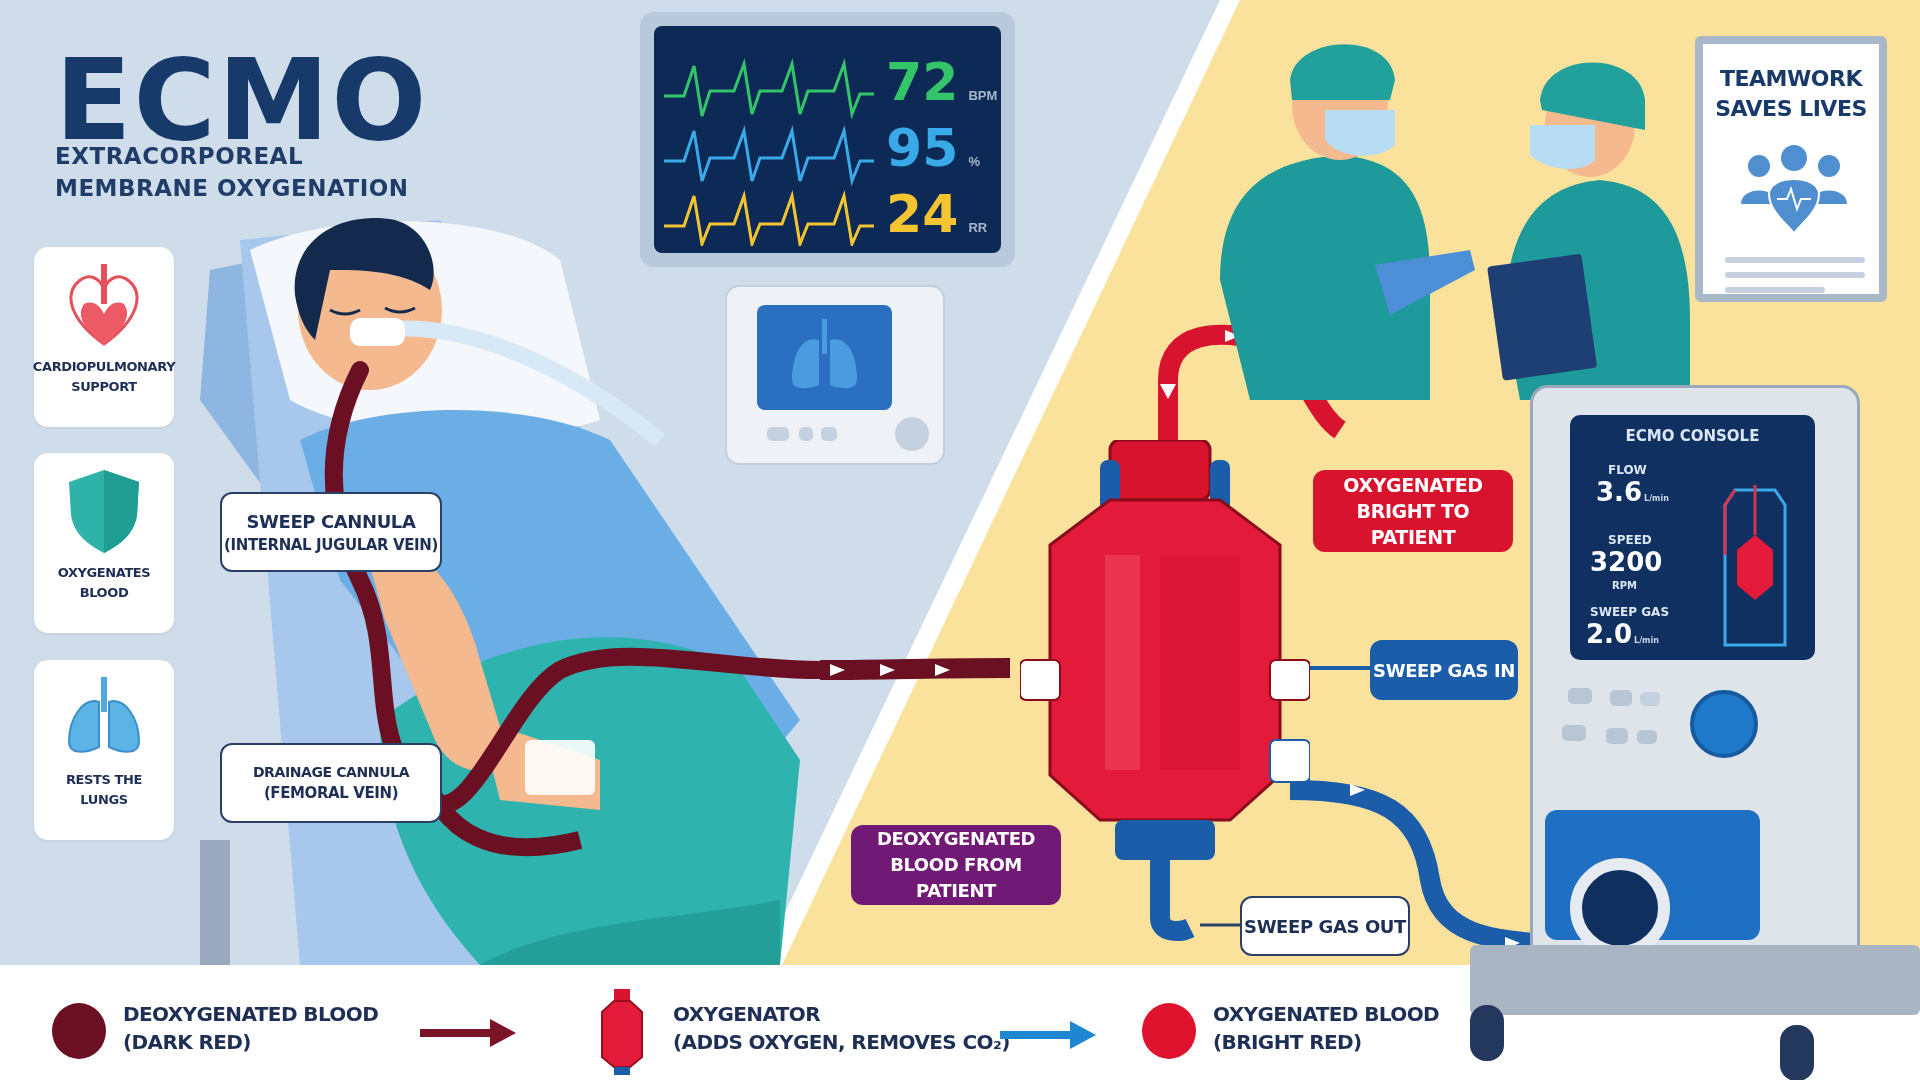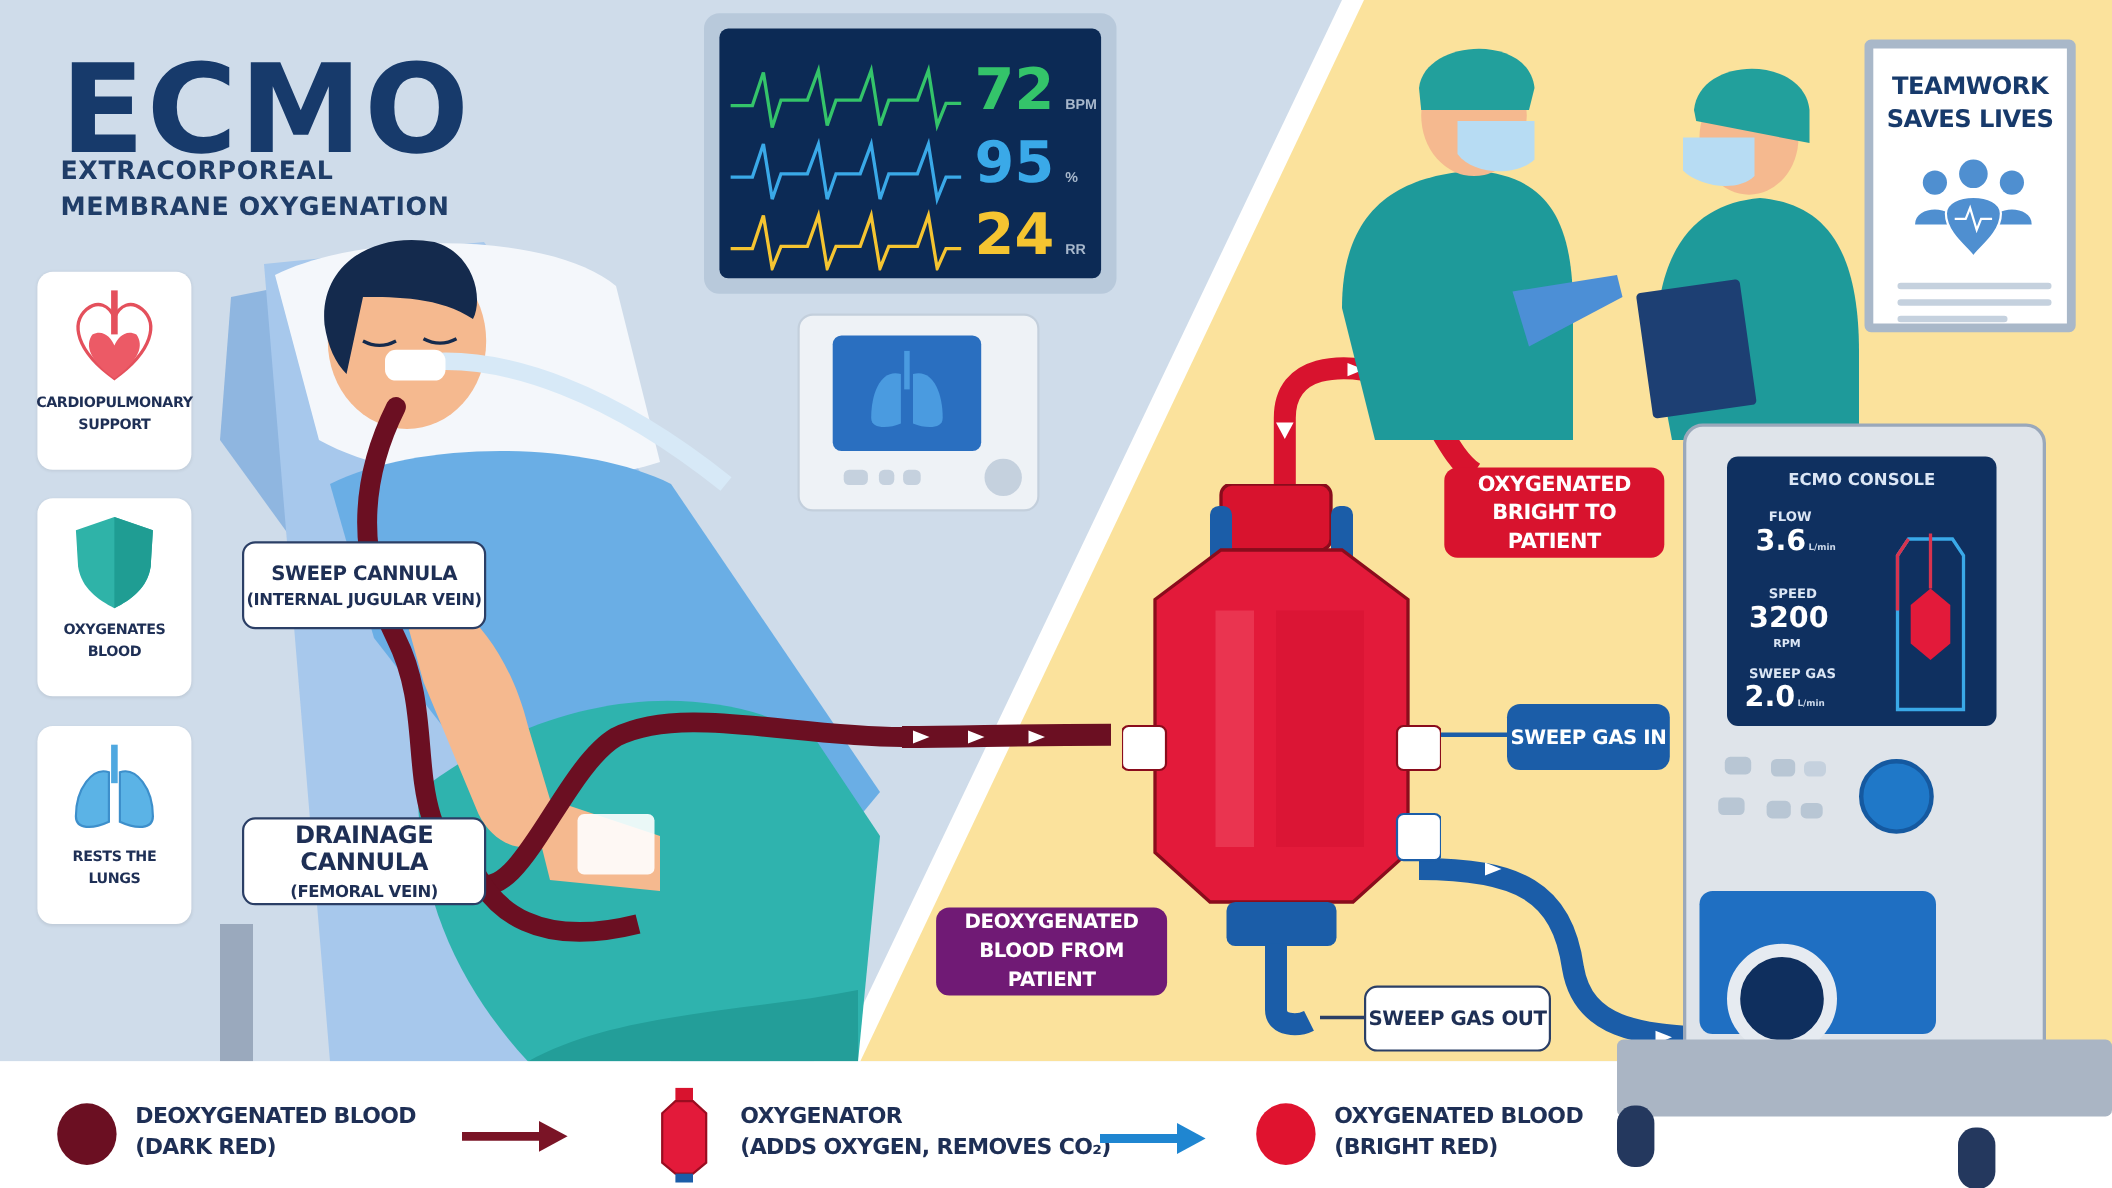--- a/index.html
+++ b/index.html
@@ -7,21 +7,21 @@
   body { position: relative; font-family: "Liberation Sans", "DejaVu Sans", sans-serif; }
   .abs { position: absolute; }
   .stage { position: absolute; left: 0; top: 0; width: 1920px; height: 965px; overflow: hidden; padding-left: 20px; }
   .bg-left { position: absolute; inset: 0; background: #cfdcea; }
   .title { left: 55px; top: 35px; font-size: 112px; font-weight: 800; color: #173a6b; letter-spacing: 2px; font-family: "DejaVu Sans", sans-serif; }
   .subtitle { left: 55px; top: 140px; font-size: 23px; line-height: 32px; font-weight: 600; color: #1f3d68; letter-spacing: 0.5px; font-family: "DejaVu Sans", sans-serif; }
   .feature-card { position: absolute; left: 34px; width: 140px; height: 180px; background: #fff; border-radius: 14px; display: flex; flex-direction: column; align-items: center; padding-top: 12px; box-shadow: 0 1px 3px rgba(0,0,0,0.08); }
   .feature-card .lbl { margin-top: 8px; font-size: 13px; line-height: 20px; font-weight: 700; color: #1e2f55; text-align: center; font-family: "DejaVu Sans", sans-serif; letter-spacing: -0.4px; }
   .callout { position: absolute; border-radius: 12px; text-align: center; font-weight: 700; font-family: "DejaVu Sans", sans-serif; display: flex; flex-direction: column; justify-content: center; align-items: center; letter-spacing: -0.4px; }
   .callout.white { background: #fff; border: 2px solid #2b3f66; color: #1e2f55; }
-  .callout.red { background: #d8132e; color: #fff; }
+  .callout.red { background: #d8132e; color: #fff; margin-top: 45px; }
   .callout.blue { background: #1b5da8; color: #fff; }
   .callout.maroon { background: #701a75; color: #fff; }
   .monitor { left: 640px; top: 12px; width: 375px; height: 255px; background: #b8c9db; border-radius: 14px; }
   .monitor .screen { position: absolute; left: 14px; top: 14px; right: 14px; bottom: 14px; background: #0c2a55; border-radius: 8px; text-align: right; }
   .vital { position: absolute; display: flex; align-items: baseline; gap: 10px; }
   .vital .num { font-size: 52px; font-weight: 800; font-family: "DejaVu Sans", sans-serif; }
   .vital .unit { font-size: 13px; color: #a8b8cc; font-weight: 700; }
   .legend { position: absolute; left: 0; top: 965px; width: 1920px; height: 115px; background: #fff; }
   .legend .item-text { position: absolute; font-size: 20px; line-height: 28px; font-weight: 700; color: #1e2f55; font-family: "DejaVu Sans", sans-serif; letter-spacing: -0.6px; }
   .console-screen { position: absolute; left: 1570px; top: 415px; width: 245px; height: 245px; background: #0f3060; border-radius: 10px; }
@@ -145,21 +145,21 @@
     <div class="abs" style="left:72px;top:140px;width:14px;height:14px;background:#c5d1de;border-radius:5px"></div>
     <div class="abs" style="left:94px;top:140px;width:16px;height:14px;background:#c5d1de;border-radius:5px"></div>
     <div class="abs" style="left:168px;top:130px;width:34px;height:34px;background:#c5d1de;border-radius:50%"></div>
   </div>
 
   <div class="callout white" style="left:220px;top:492px;width:222px;height:80px">
     <div style="font-size:18px">SWEEP CANNULA</div>
     <div style="font-size:15px;margin-top:4px">(INTERNAL JUGULAR VEIN)</div>
   </div>
   <div class="callout white" style="left:220px;top:743px;width:222px;height:80px">
-    <div style="font-size:22px">DRAINAGE CANNULA</div>
+    <div style="font-size:14px">DRAINAGE CANNULA</div>
     <div style="font-size:15px;margin-top:4px">(FEMORAL VEIN)</div>
   </div>
 
   <svg class="abs" style="left:0;top:0" width="1920" height="965">
 
     <path d="M1168 470 L1168 380 C1168 330 1220 330 1260 340 C1300 350 1310 410 1340 430" stroke="#d8132e" stroke-width="20" fill="none"></path>
     <polygon points="1225,330 1240,336 1225,342" fill="#fff"></polygon>
     <polygon points="1160,400 1168,385 1176,400" fill="#fff" transform="rotate(180 1168 392)"></polygon>
 
     <path d="M820 670 C880 670 920 668 1010 668" stroke="#6b0f22" stroke-width="20" fill="none"></path>

